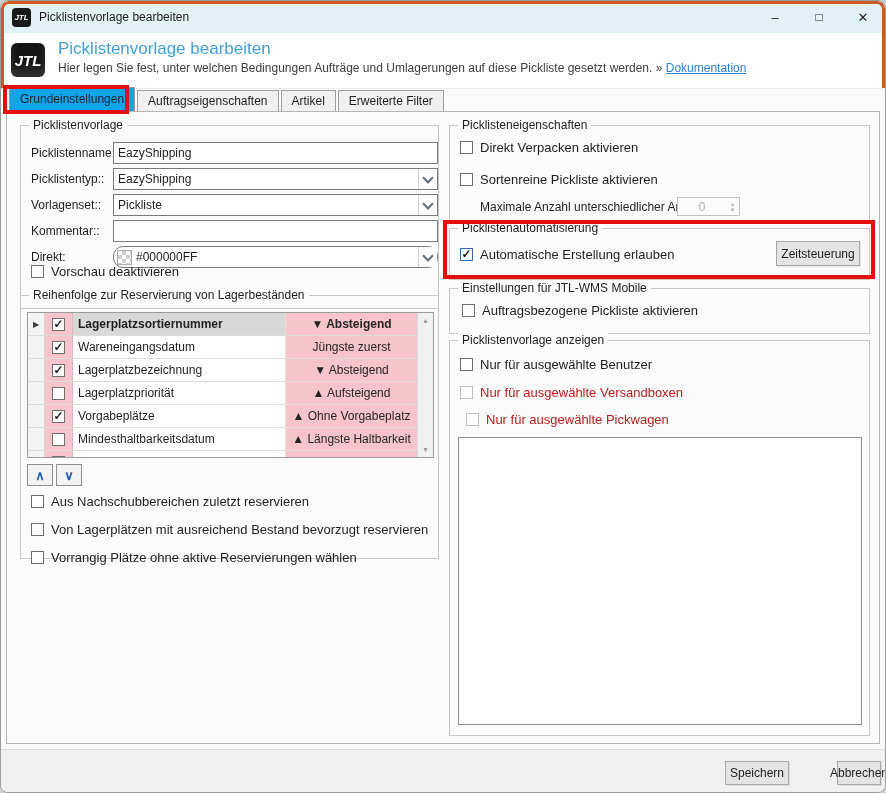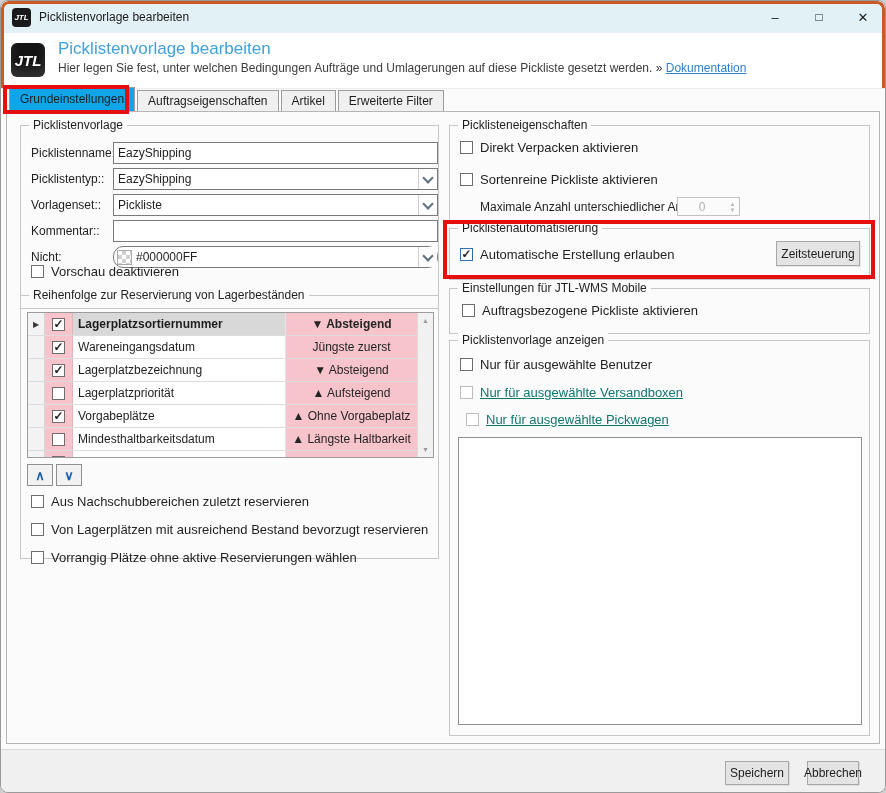--- a/index.html
+++ b/index.html
@@ -46,21 +46,21 @@
           background-image:linear-gradient(45deg,#cfcfcf 25%,transparent 25%,transparent 75%,#cfcfcf 75%),
                            linear-gradient(45deg,#cfcfcf 25%,#ffffff 25%,#ffffff 75%,#cfcfcf 75%);
           background-size:8px 8px;background-position:0 0,4px 4px;}
   
   .cbrow{position:absolute;display:flex;align-items:center;cursor:default;}
   .cb{width:13px;height:13px;border:1px solid #6e6e6e;background:#fff;box-sizing:border-box;display:flex;
       align-items:center;justify-content:center;font-size:12px;font-weight:bold;color:#1b1b1b;line-height:11px;flex:none;}
   .cb.focus{border-color:#2f6fb0;}
   .cb-label{margin-left:7px;font-size:13px;color:#1e1e1e;white-space:nowrap;}
   .cbrow.disabled .cb{border-color:#bdbdbd;}
-  .cbrow.disabled .cb-label{color:#0f766e;text-decoration:underline;}
+  .cbrow.disabled .cb-label{color:#b91c1c;}
   
   .grid{position:absolute;left:6px;top:16px;width:407px;height:146px;border:1px solid #9c9c9c;background:#fff;
         box-sizing:border-box;overflow:hidden;}
   .grows{position:absolute;left:0;top:0;right:16px;}
   .grow{display:flex;height:23px;border-bottom:1px solid #dcdcdc;box-sizing:border-box;background:#fff;cursor:default;}
   .c-sel{width:17px;background:#f3f3f3;border-right:1px solid #d6d6d6;display:flex;align-items:center;justify-content:center;
          font-size:8px;color:#3a3a3a;box-sizing:border-box;flex:none;}
   .c-chk{width:28px;background:#f6c4ca;display:flex;align-items:center;justify-content:center;border-right:1px solid #e7b3ba;box-sizing:border-box;flex:none;}
   .c-name{flex:1;font-size:12px;color:#1e1e1e;display:flex;align-items:center;padding-left:5px;border-right:1px solid #e3e3e3;box-sizing:border-box;white-space:nowrap;overflow:hidden;}
   .c-dir{width:131px;background:#f6c4ca;font-size:12px;color:#242424;display:flex;align-items:center;justify-content:center;box-sizing:border-box;white-space:nowrap;flex:none;}
@@ -80,21 +80,21 @@
   .spin-btns{width:13px;display:flex;flex-direction:column;align-items:center;justify-content:center;font-size:6px;color:#b8b8b8;line-height:6px;}
   
   .btn{border:1px solid #a7a7a7;background:#e4e4e4;font-size:12px;color:#1e1e1e;display:flex;align-items:center;justify-content:center;
        box-sizing:border-box;cursor:default;font-family:"Liberation Sans",sans-serif;box-shadow:1px 1px 0 rgba(0,0,0,0.08);}
   
   .listbox{position:absolute;border:1px solid #8f8f8f;background:#fff;box-sizing:border-box;}
   
   .footer{position:absolute;left:0;right:0;bottom:0;height:43px;background:#f0f0f0;border-top:1px solid #dadada;box-sizing:border-box;}
   .footer .btn{position:absolute;top:11px;height:24px;}
   .btn-save{right:96px;width:64px;}
-  .btn-cancel{right:26px;width:52px;}
+  .btn-cancel{right:4px;width:44px;}
   
   .annot{position:absolute;border:4px solid #e60f0f;box-sizing:border-box;pointer-events:none;z-index:60;}
   .annot-tab{left:2px;top:84px;width:126px;height:29px;}
   .annot-group{left:442px;top:219px;width:432px;height:59px;}
 </style>
 </head>
 <body>
 
 <div class="window">
 
@@ -137,21 +137,21 @@
         <div class="combo-text">EazyShipping</div>
         <div class="combo-arrow"></div>
       </div>
       <div class="flabel" style="top:68px;">Vorlagenset::</div>
       <div class="combo" style="top:68px;">
         <div class="combo-text">Pickliste</div>
         <div class="combo-arrow"></div>
       </div>
       <div class="flabel" style="top:94px;">Kommentar::</div>
       <input class="tinput" style="top: 94px;" value="">
-      <div class="flabel" style="top:120px;">Nicht:</div>
+      <div class="flabel" style="top:120px;">Direkt:</div>
       <div class="combo" style="top:120px;border-radius:10px;">
         <div class="swatch"></div>
         <div class="combo-text">#000000FF</div>
         <div class="combo-arrow"></div>
       </div>
       <div class="cbrow" style="left:10px;top:138px;">
         <span class="cb"></span>
         <span class="cb-label">Vorschau deaktivieren</span>
       </div>
     </div>

